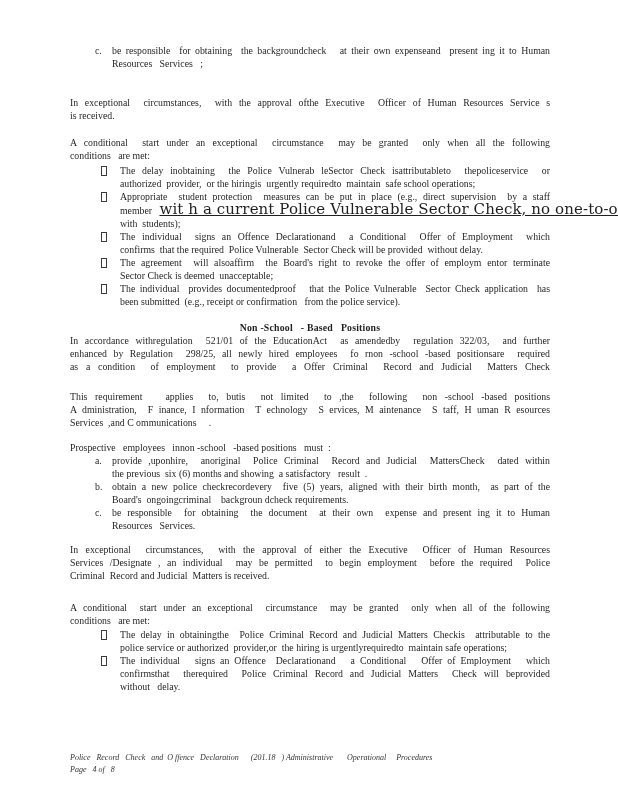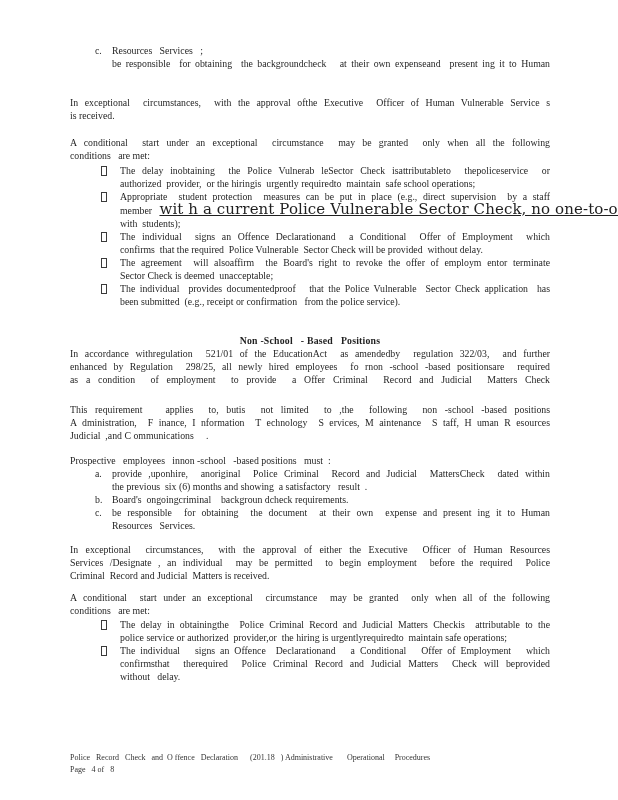--- a/index.html
+++ b/index.html
@@ -16,46 +16,46 @@
   .just{text-align:justify;text-align-last:justify;}
   .nw{white-space:pre;overflow:visible;}
   .heading{font-weight:bold;letter-spacing:0.2px;}
   .letter-item{display:flex;margin-left:25px;}
   .letter-item .marker{width:17px;flex:none;}
   .bullet-item{display:flex;margin-left:31px;}
   .bullet-item .marker{width:19px;flex:none;}
   .item-body{flex:1;min-width:0;}
   .tofu{display:inline-block;width:4px;height:7.5px;border:1px solid #3a3a3a;margin-top:2px;vertical-align:top;}
   .alt{font-family:"DejaVu Serif",serif;font-size:15px;letter-spacing:0.1px;text-decoration:underline;}
-  .footer{position:absolute;left:70px;top:752px;width:490px;font-size:8px;line-height:11.5px;color:#333;}
+  .footer{position:absolute;left:70px;top:752px;width:490px;font-style:italic;font-size:8px;line-height:11.5px;color:#333;}
   .fline{white-space:pre-wrap;}
 </style>
 </head>
 <body>
 
 <div class="page">
   <div class="content">
       <div class="block" style="margin-bottom: 26px;">
         <div class="letter-item">
           <div class="marker">c.</div>
           <div class="item-body">
+            <div class="line just"><span>be responsible  for obtaining  the backgroundcheck   at their own expenseand  present ing it to Human</span></div>
             <div class="line"><span>Resources   Services   ;</span></div>
-            <div class="line just"><span>be responsible  for obtaining  the backgroundcheck   at their own expenseand  present ing it to Human</span></div>
           </div>
         </div>
       </div>
       <div class="block" style="margin-bottom: 14px;">
-        <div class="line just"><span>In exceptional  circumstances,  with the approval ofthe Executive  Officer of Human Vulnerable Service s</span></div>
+        <div class="line just"><span>In exceptional  circumstances,  with the approval ofthe Executive  Officer of Human Resources Service s</span></div>
         <div class="line"><span>is received.</span></div>
       </div>
       <div class="block" style="margin-bottom: 2px;">
         <div class="line just"><span>A conditional  start under an exceptional  circumstance  may be granted  only when all the following</span></div>
         <div class="line"><span>conditions   are met:</span></div>
       </div>
-      <div class="block" style="margin-bottom: 26px;">
+      <div class="block" style="margin-bottom: 13px;">
         <div class="bullet-item">
           <div class="marker"><span class="tofu"></span></div>
           <div class="item-body">
             <div class="line just"><span>The delay inobtaining  the Police Vulnerab leSector Check isattributableto  thepoliceservice  or</span></div>
             <div class="line"><span>authorized  provider,  or the hiringis  urgently requiredto  maintain  safe school operations;</span></div>
           </div>
         </div>
         <div class="bullet-item">
           <div class="marker"><span class="tofu"></span></div>
           <div class="item-body">
@@ -90,46 +90,47 @@
         <div class="line"><span>Non -School   - Based   Positions</span></div>
       </div>
       <div class="block" style="margin-bottom: 17px;">
         <div class="line just"><span>In accordance withregulation  521/01 of the EducationAct  as amendedby  regulation 322/03,  and further</span></div>
         <div class="line just"><span>enhanced by Regulation  298/25, all newly hired employees  fo rnon -school -based positionsare  required</span></div>
         <div class="line just"><span>as a condition  of employment  to provide  a Offer Criminal  Record and Judicial  Matters Check</span></div>
       </div>
       <div class="block" style="margin-bottom: 12px;">
         <div class="line just"><span>This requirement   applies  to, butis  not limited  to ,the  following  non -school -based positions</span></div>
         <div class="line just"><span>A dministration,  F inance, I nformation  T echnology  S ervices, M aintenance  S taff, H uman R esources</span></div>
-        <div class="line"><span>Judicial  ,and C ommunications     .</span></div>
+        <div class="line"><span>Services  ,and C ommunications     .</span></div>
       </div>
       <div class="block" style="margin-bottom: 11px;">
         <div class="line"><span>Prospective   employees   innon -school   -based positions   must  :</span></div>
         <div class="letter-item">
           <div class="marker">a.</div>
           <div class="item-body">
             <div class="line just"><span>provide ,uponhire,  anoriginal  Police Criminal  Record and Judicial  MattersCheck  dated within</span></div>
             <div class="line"><span>the previous  six (6) months and showing  a satisfactory   result  .</span></div>
           </div>
         </div>
         <div class="letter-item">
           <div class="marker">b.</div>
           <div class="item-body">
+            <div class="line just"><span>obtain a new police checkrecordevery  five (5) years, aligned with their birth month,  as part of the</span></div>
             <div class="line"><span>Board's  ongoingcriminal    backgroun dcheck requirements.</span></div>
           </div>
         </div>
         <div class="letter-item">
           <div class="marker">c.</div>
           <div class="item-body">
             <div class="line just"><span>be responsible  for obtaining  the document  at their own  expense and present ing it to Human</span></div>
             <div class="line"><span>Resources   Services.</span></div>
           </div>
         </div>
       </div>
-      <div class="block" style="margin-bottom: 9px;">
+      <div class="block" style="margin-bottom: 19px;">
         <div class="line just"><span>In exceptional  circumstances,  with the approval of either the Executive  Officer of Human Resources</span></div>
         <div class="line just"><span>Services /Designate , an individual  may be permitted  to begin employment  before the required  Police</span></div>
         <div class="line"><span>Criminal  Record and Judicial  Matters is received.</span></div>
       </div>
       <div class="block" style="margin-bottom: 1px;">
         <div class="line just"><span>A conditional  start under an exceptional  circumstance  may be granted  only when all of the following</span></div>
         <div class="line"><span>conditions   are met:</span></div>
       </div>
       <div class="block" style="margin-bottom: 0px;">
         <div class="bullet-item">

